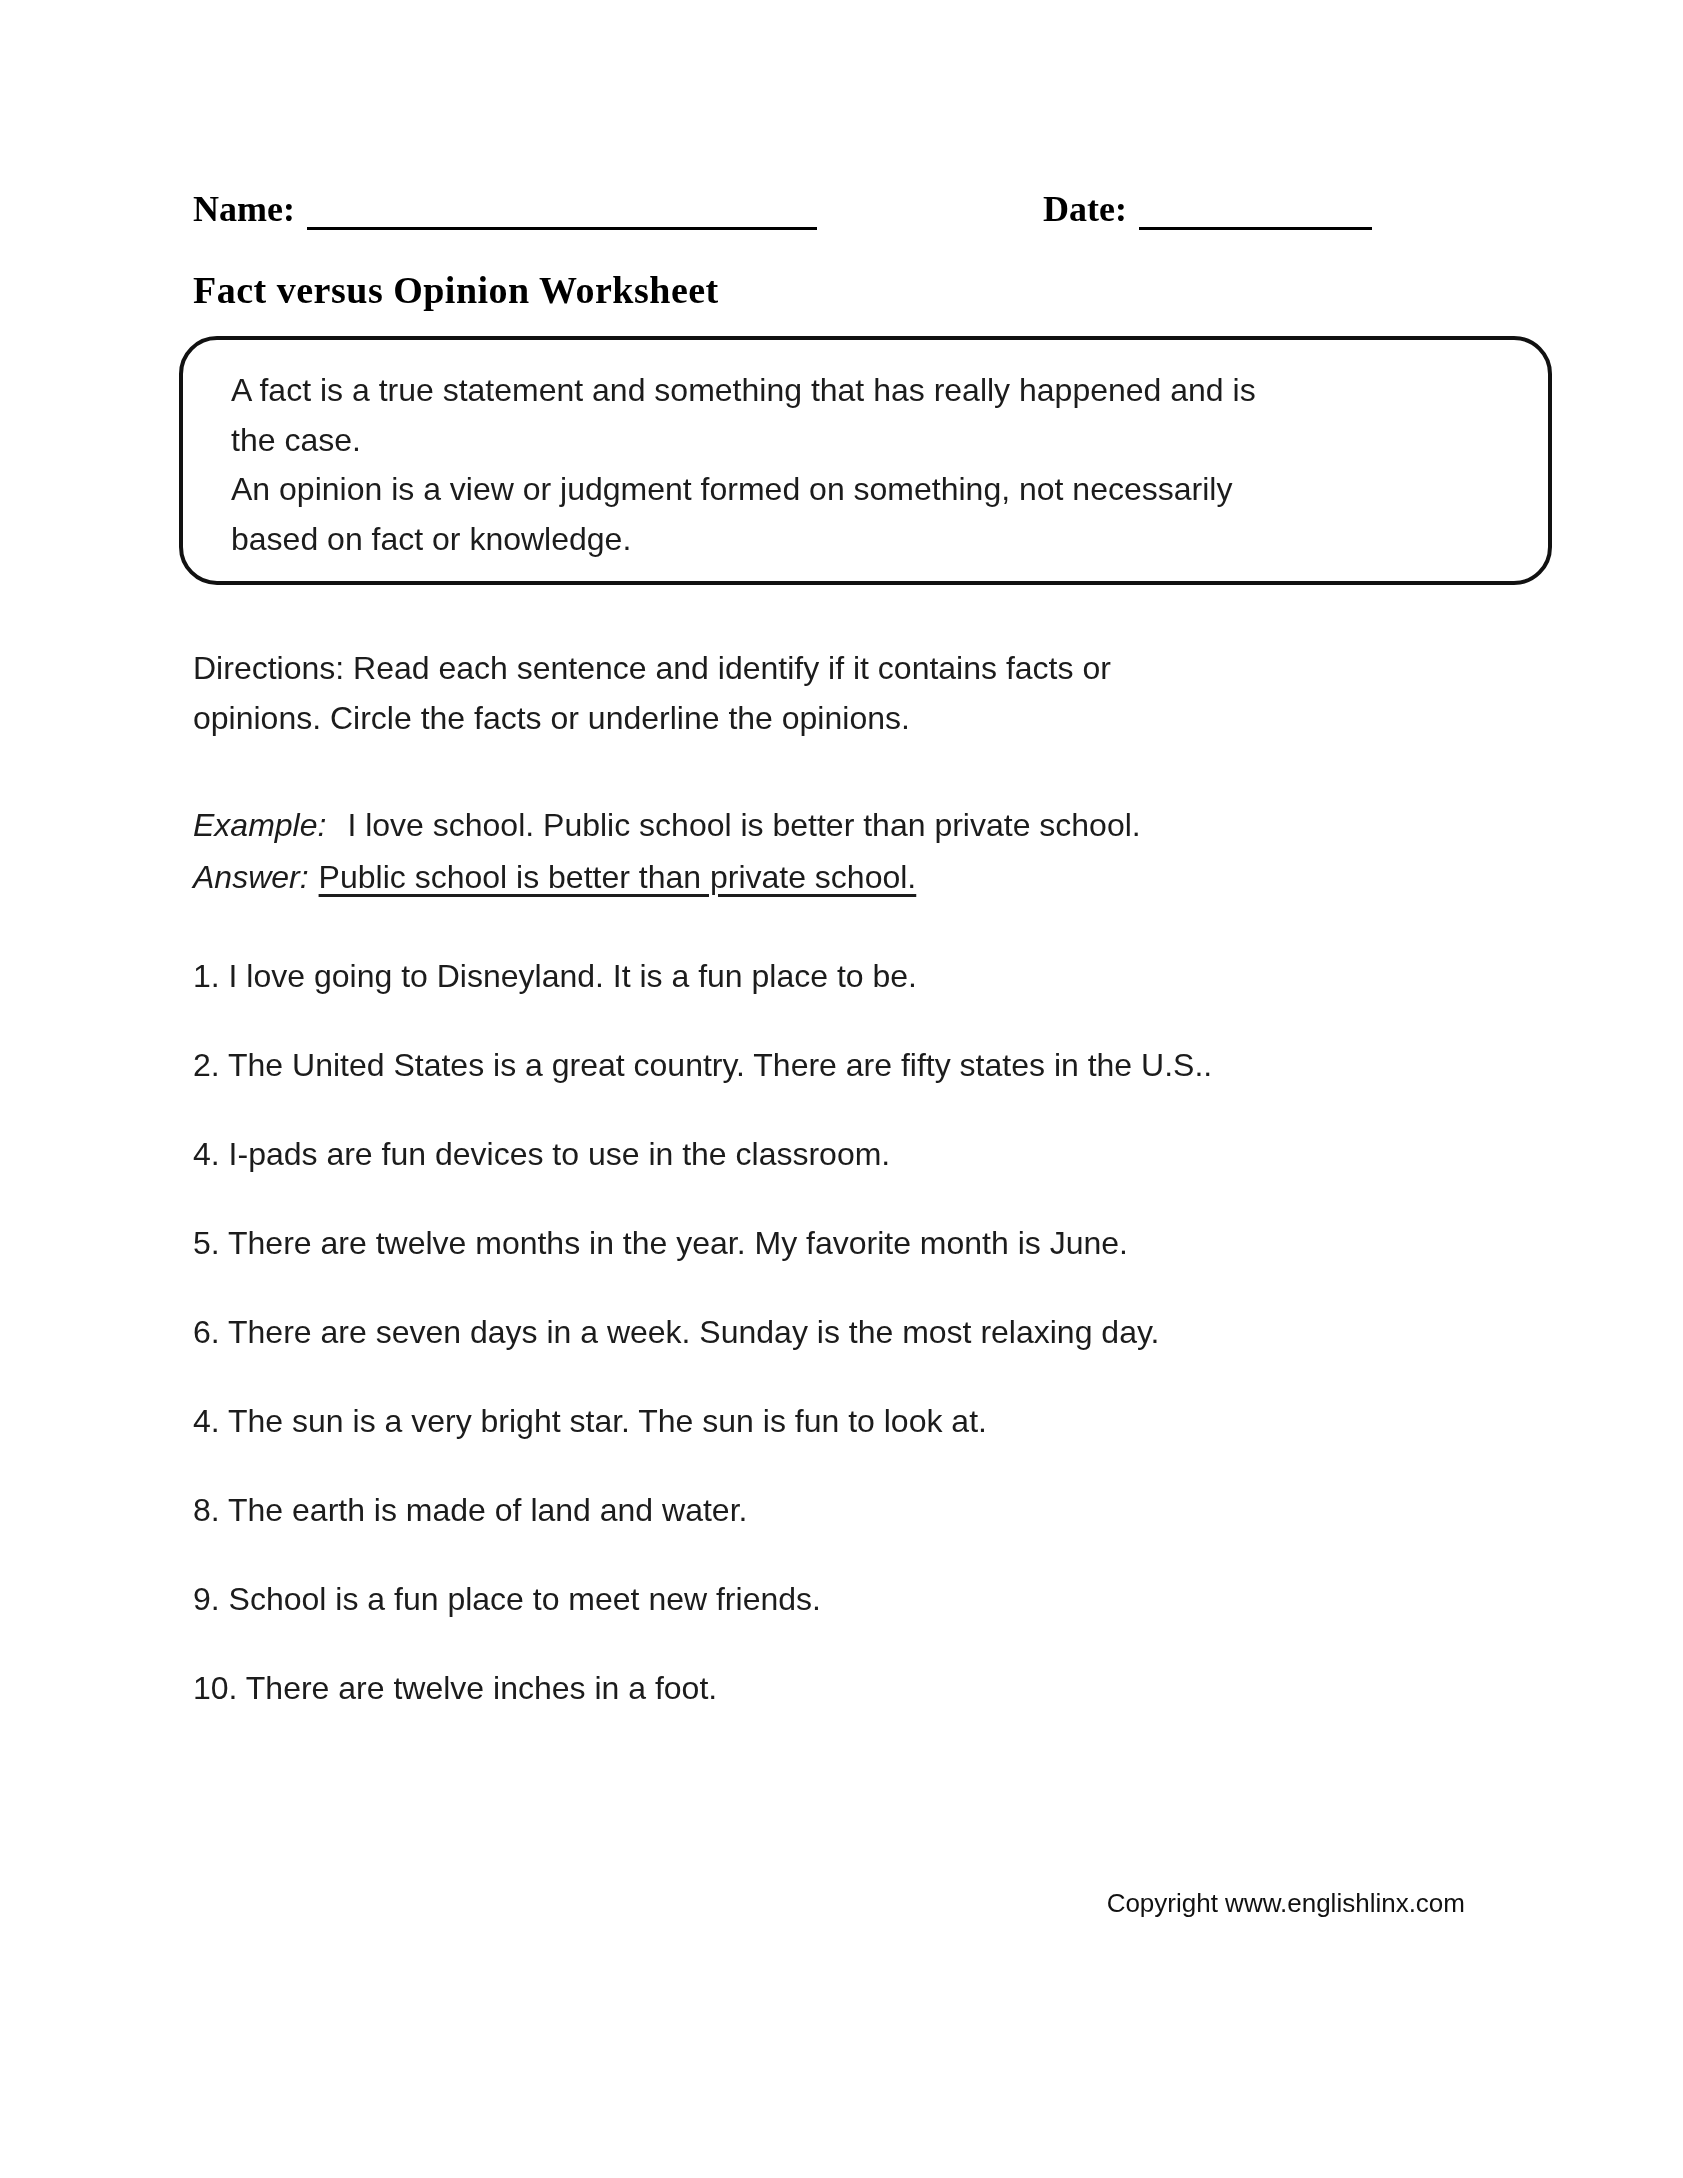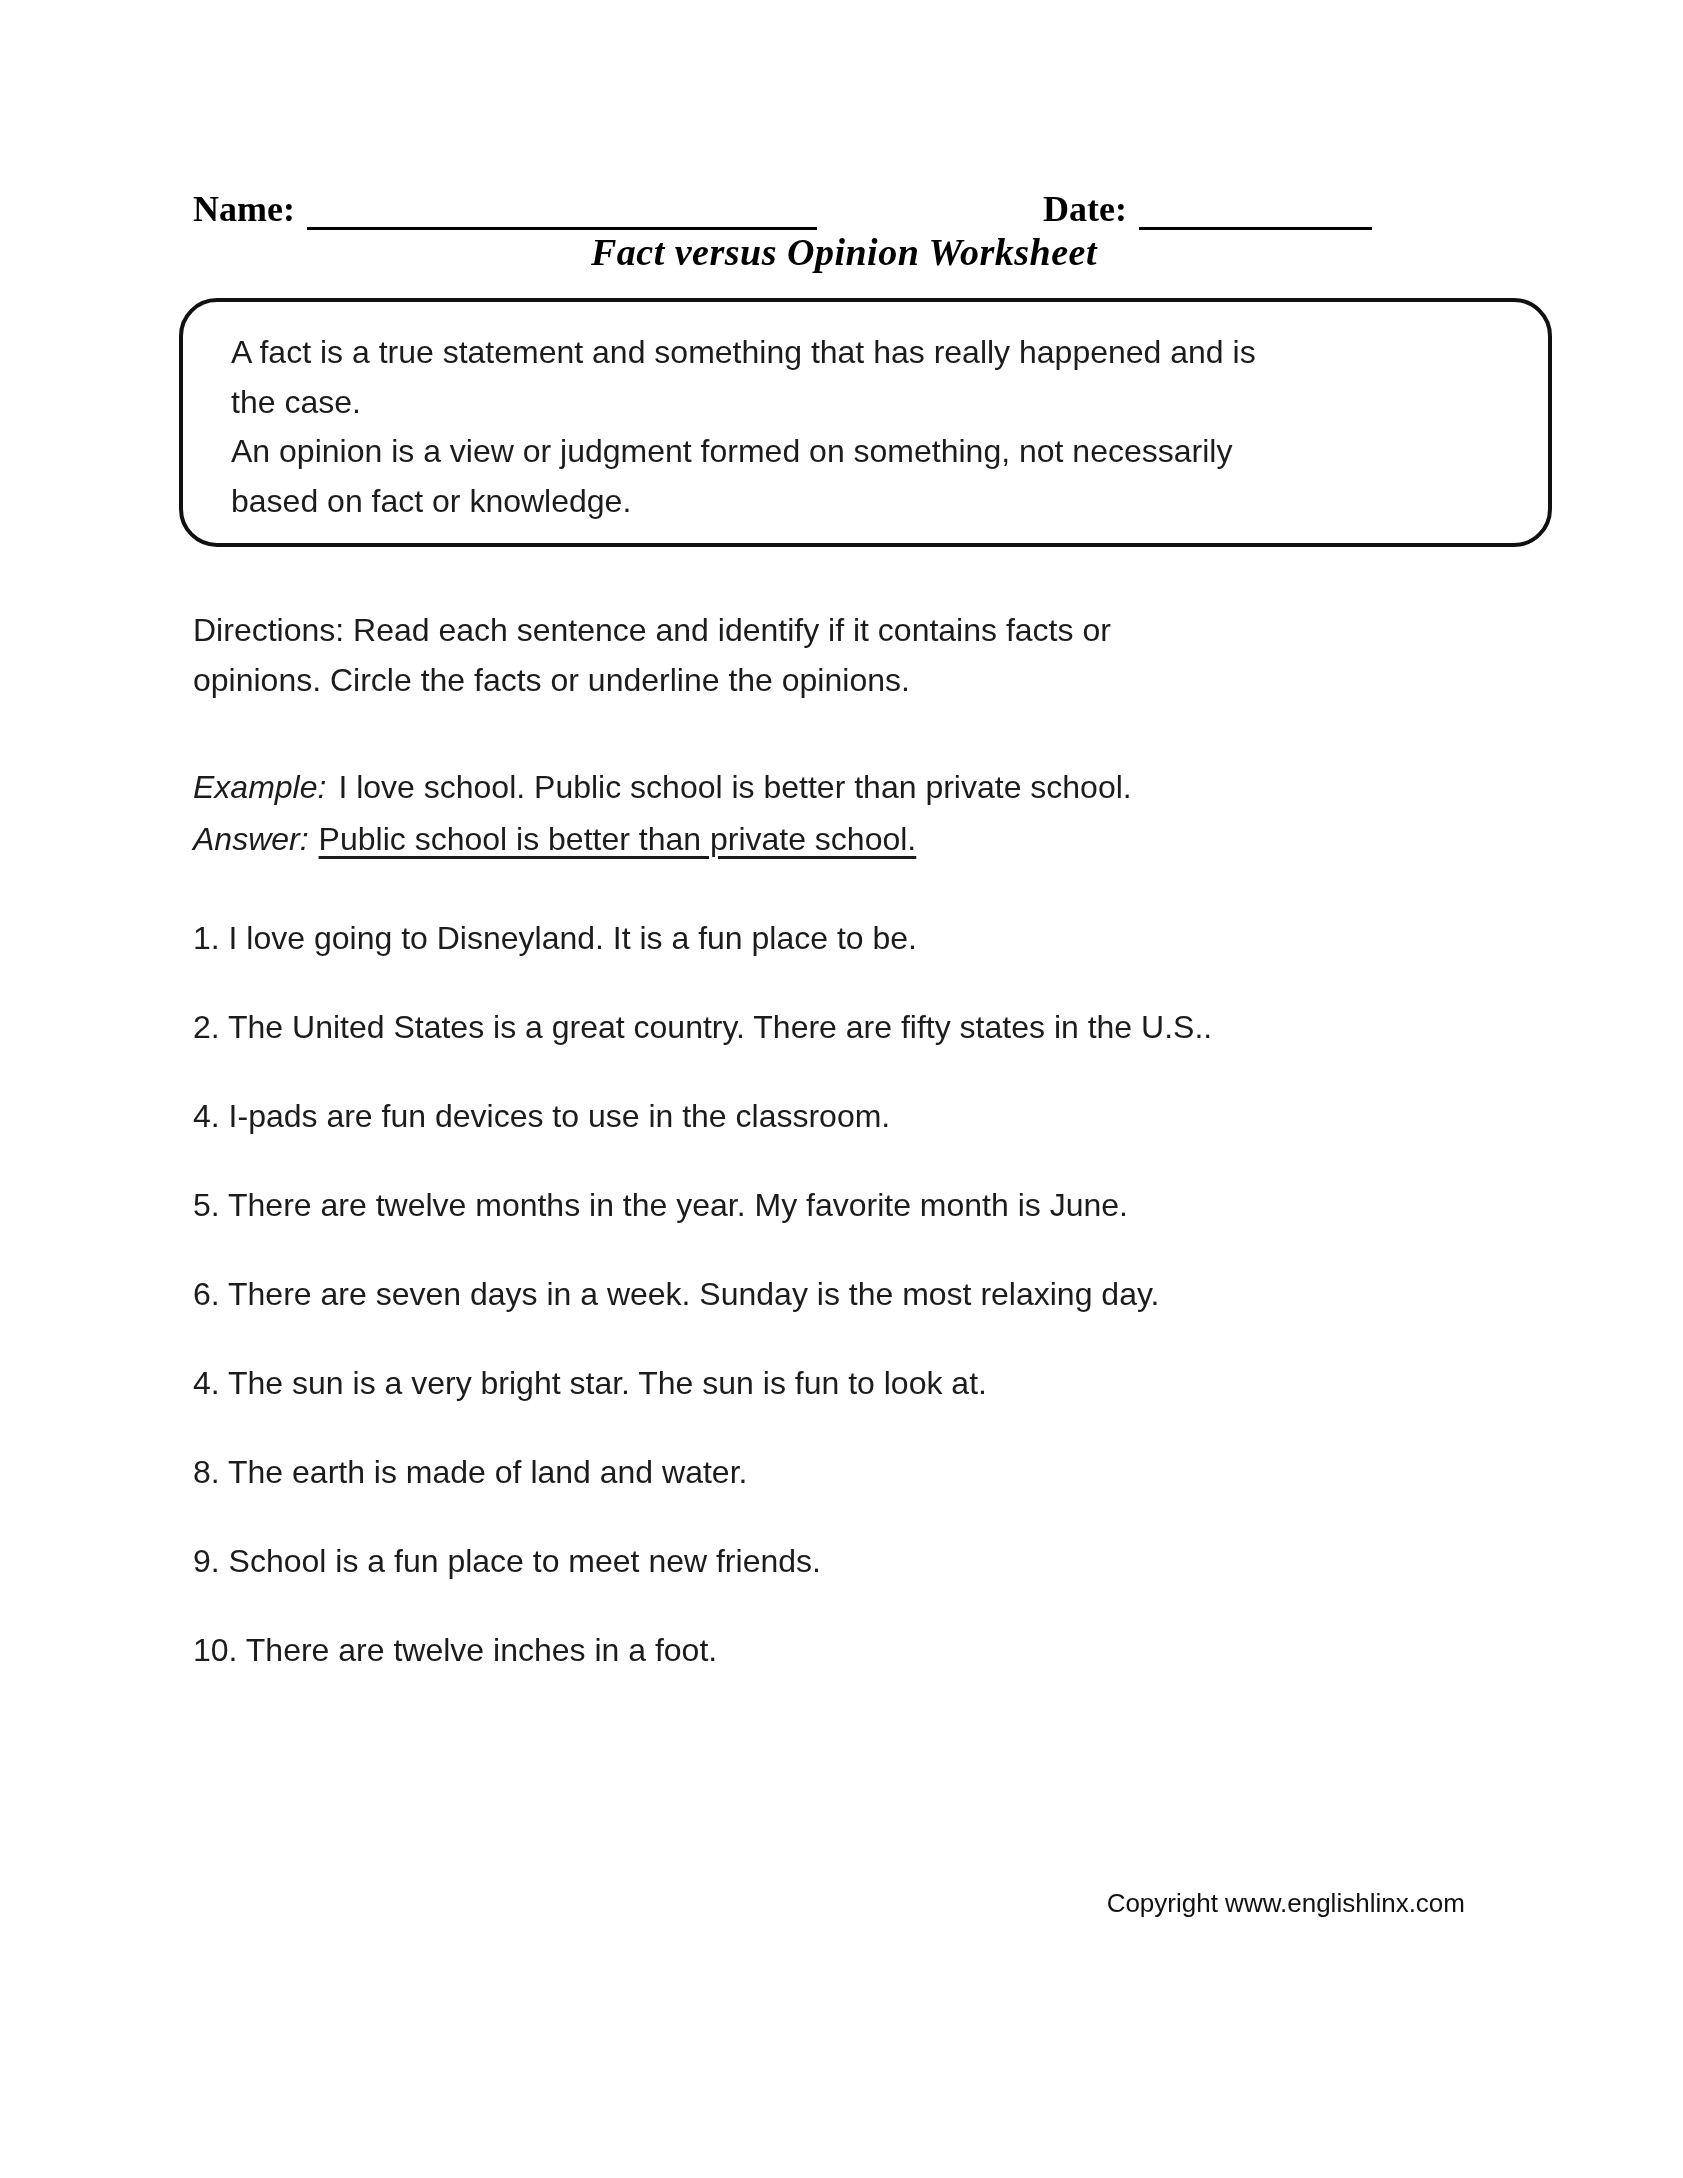--- a/index.html
+++ b/index.html
@@ -35,27 +35,26 @@
     display: inline-block;
     border-bottom: 3px solid #000000;
     height: 38px;
     margin-left: 12px;
   }
   .blank-line.name-blank { width: 510px; }
   .blank-line.date-blank { width: 233px; }
 
   
   .ws-title {
-    text-align: center;
+    margin-top: 38px;
     font-family: "Liberation Serif", serif;
     font-weight: bold;
     font-size: 38px;
     color: #000000;
     letter-spacing: 0.5px;
-    font-style: italic;
   }
 
   
   .definition-box {
     margin-top: 24px;
     margin-left: -14px;
     margin-right: -57px;
     border: 4px solid #111111;
     border-radius: 38px;
     padding: 26px 40px 17px 48px;
@@ -68,21 +67,21 @@
   .directions {
     margin-top: 59px;
     font-size: 32px;
     line-height: 1.55;
     white-space: pre-line;
   }
 
   .example-row { margin-top: 57px; font-size: 32px; line-height: 1.5; }
   .answer-row  { margin-top: 4px;  font-size: 32px; line-height: 1.5; }
   .italic-label { font-style: italic; }
-  .example-sentence { margin-left: 12px; }
+  .example-sentence { margin-left: 21px; }
   .answer-sentence {
     margin-left: 10px;
     text-decoration: underline;
     text-decoration-thickness: 2.5px;
     text-underline-offset: 6px;
   }
 
   
   .questions { margin-top: 55px; }
   .question-item {

